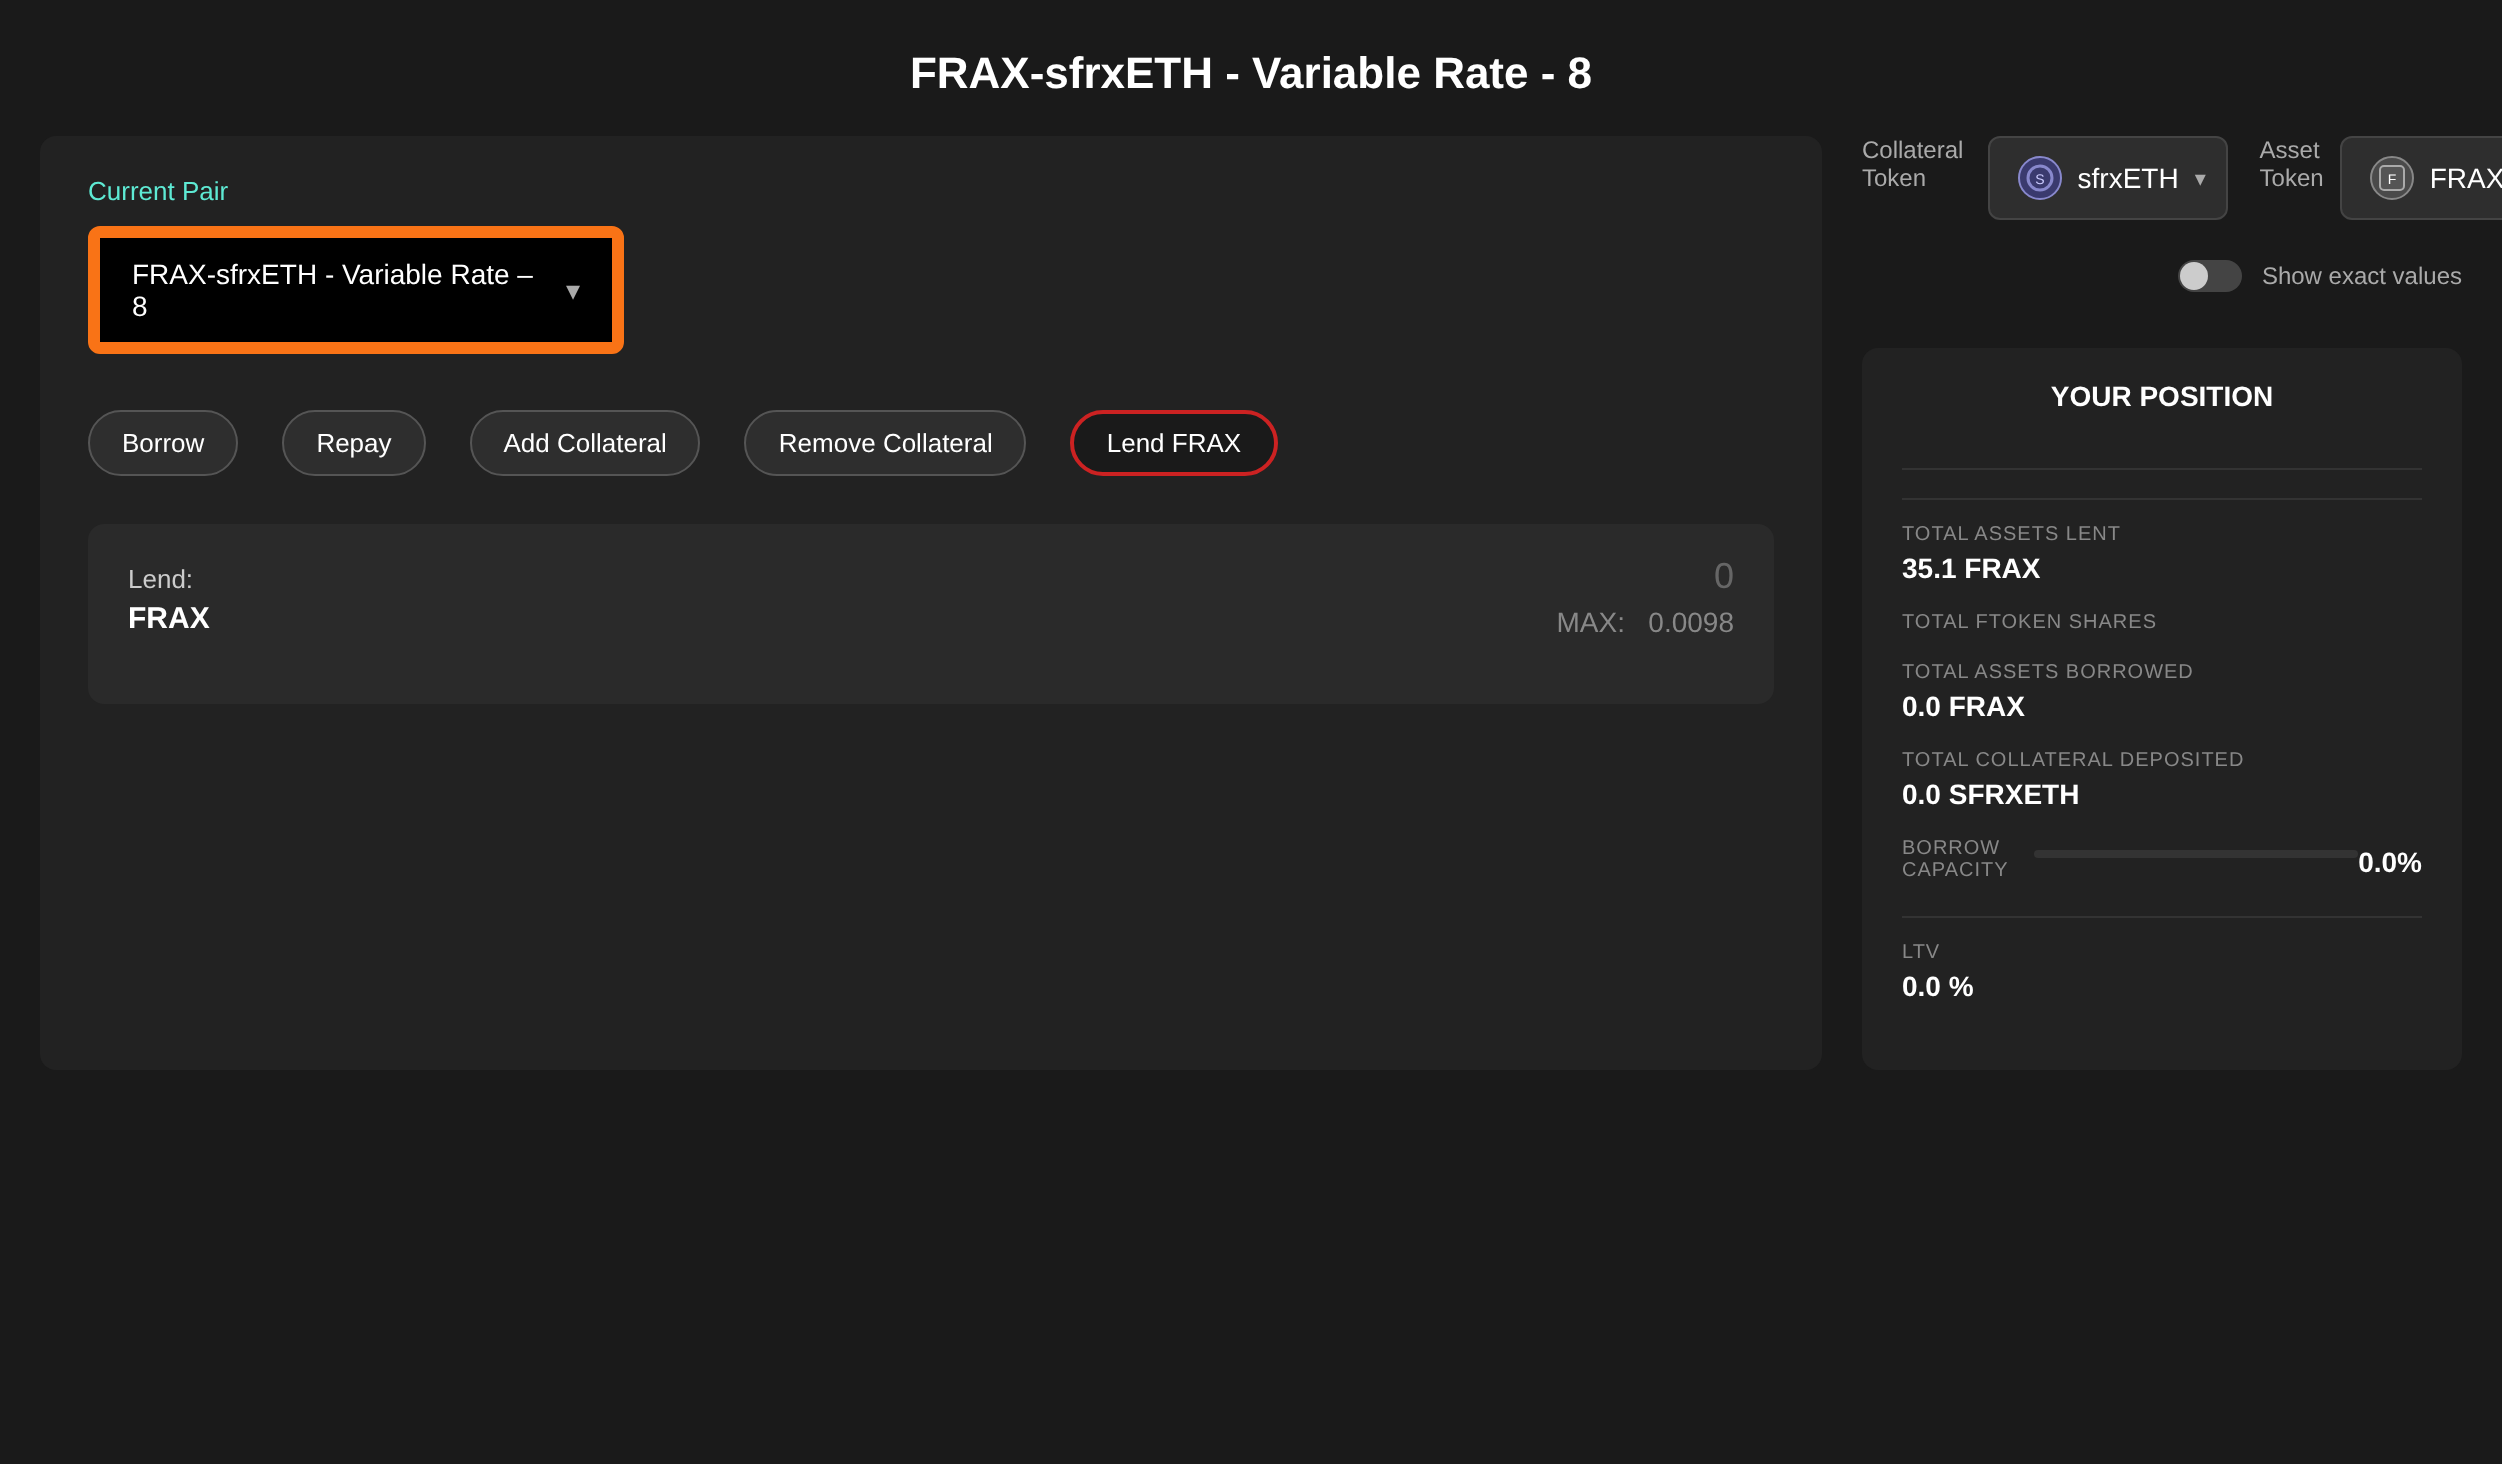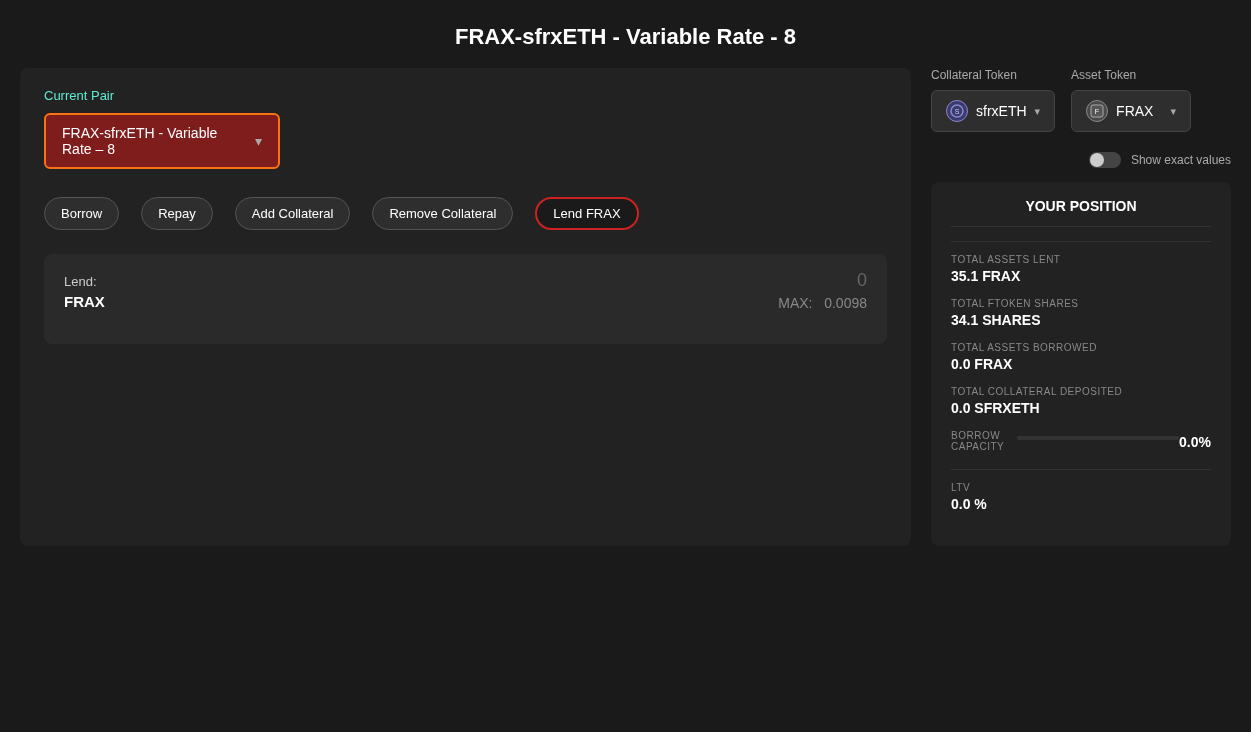--- a/index.html
+++ b/index.html
@@ -34,31 +34,31 @@
       margin-right: 20px;
     }
 
     .current-pair-label {
       font-size: 13px;
       color: #5eead4;
       margin-bottom: 10px;
     }
 
     .pair-selector {
-      background-color: #7f1d1d;
-      border: 2px solid #f97316;
+      background-color: #000000;
+      border: 6px solid #f97316;
       border-radius: 6px;
       padding: 10px 16px;
       display: flex;
       align-items: center;
       justify-content: space-between;
       cursor: pointer;
       font-size: 14px;
       color: #ffffff;
-      width: 236px;
+      width: 268px;
     }
 
     .pair-selector .chevron {
       margin-left: 10px;
       color: #aaaaaa;
     }
 
     .tabs-row {
       display: flex;
       gap: 22px;
@@ -131,21 +131,21 @@
     }
 
     .token-selectors {
       display: flex;
       gap: 16px;
       margin-bottom: 20px;
     }
 
     .token-selector-group {
       display: flex;
-      flex-direction: column;
+      flex-direction: row;
       gap: 8px;
     }
 
     .token-selector-label {
       font-size: 12px;
       color: #aaaaaa;
     }
 
     .token-selector-btn {
       background-color: #2e2e2e;
@@ -188,21 +188,21 @@
       margin-left: auto;
       color: #aaaaaa;
       font-size: 11px;
     }
 
     .show-exact-row {
       display: flex;
       align-items: center;
       justify-content: flex-end;
       gap: 10px;
-      margin-bottom: 14px;
+      margin-bottom: 28px;
       font-size: 12px;
       color: #aaaaaa;
     }
 
     .toggle-switch {
       width: 32px;
       height: 16px;
       background-color: #444444;
       border-radius: 8px;
       position: relative;
@@ -223,21 +223,21 @@
       background-color: #222222;
       border-radius: 8px;
       padding: 16px 20px 20px 20px;
     }
 
     .position-title {
       text-align: center;
       font-size: 14px;
       font-weight: 700;
       color: #ffffff;
-      padding-bottom: 12px;
+      padding-bottom: 28px;
       border-bottom: 1px solid #333333;
       margin-bottom: 14px;
     }
 
     .stat-item {
       margin-bottom: 14px;
     }
 
     .stat-label {
       font-size: 10px;
@@ -366,21 +366,20 @@
 
       <hr class="divider">
 
       <div class="stat-item">
         <div class="stat-label">TOTAL ASSETS LENT</div>
         <div class="stat-value">35.1 FRAX</div>
       </div>
 
       <div class="stat-item">
         <div class="stat-label">TOTAL FTOKEN SHARES</div>
-        <div class="stat-value">34.1 SHARES</div>
       </div>
 
       <div class="stat-item">
         <div class="stat-label">TOTAL ASSETS BORROWED</div>
         <div class="stat-value">0.0 FRAX</div>
       </div>
 
       <div class="stat-item">
         <div class="stat-label">TOTAL COLLATERAL DEPOSITED</div>
         <div class="stat-value">0.0 SFRXETH</div>

